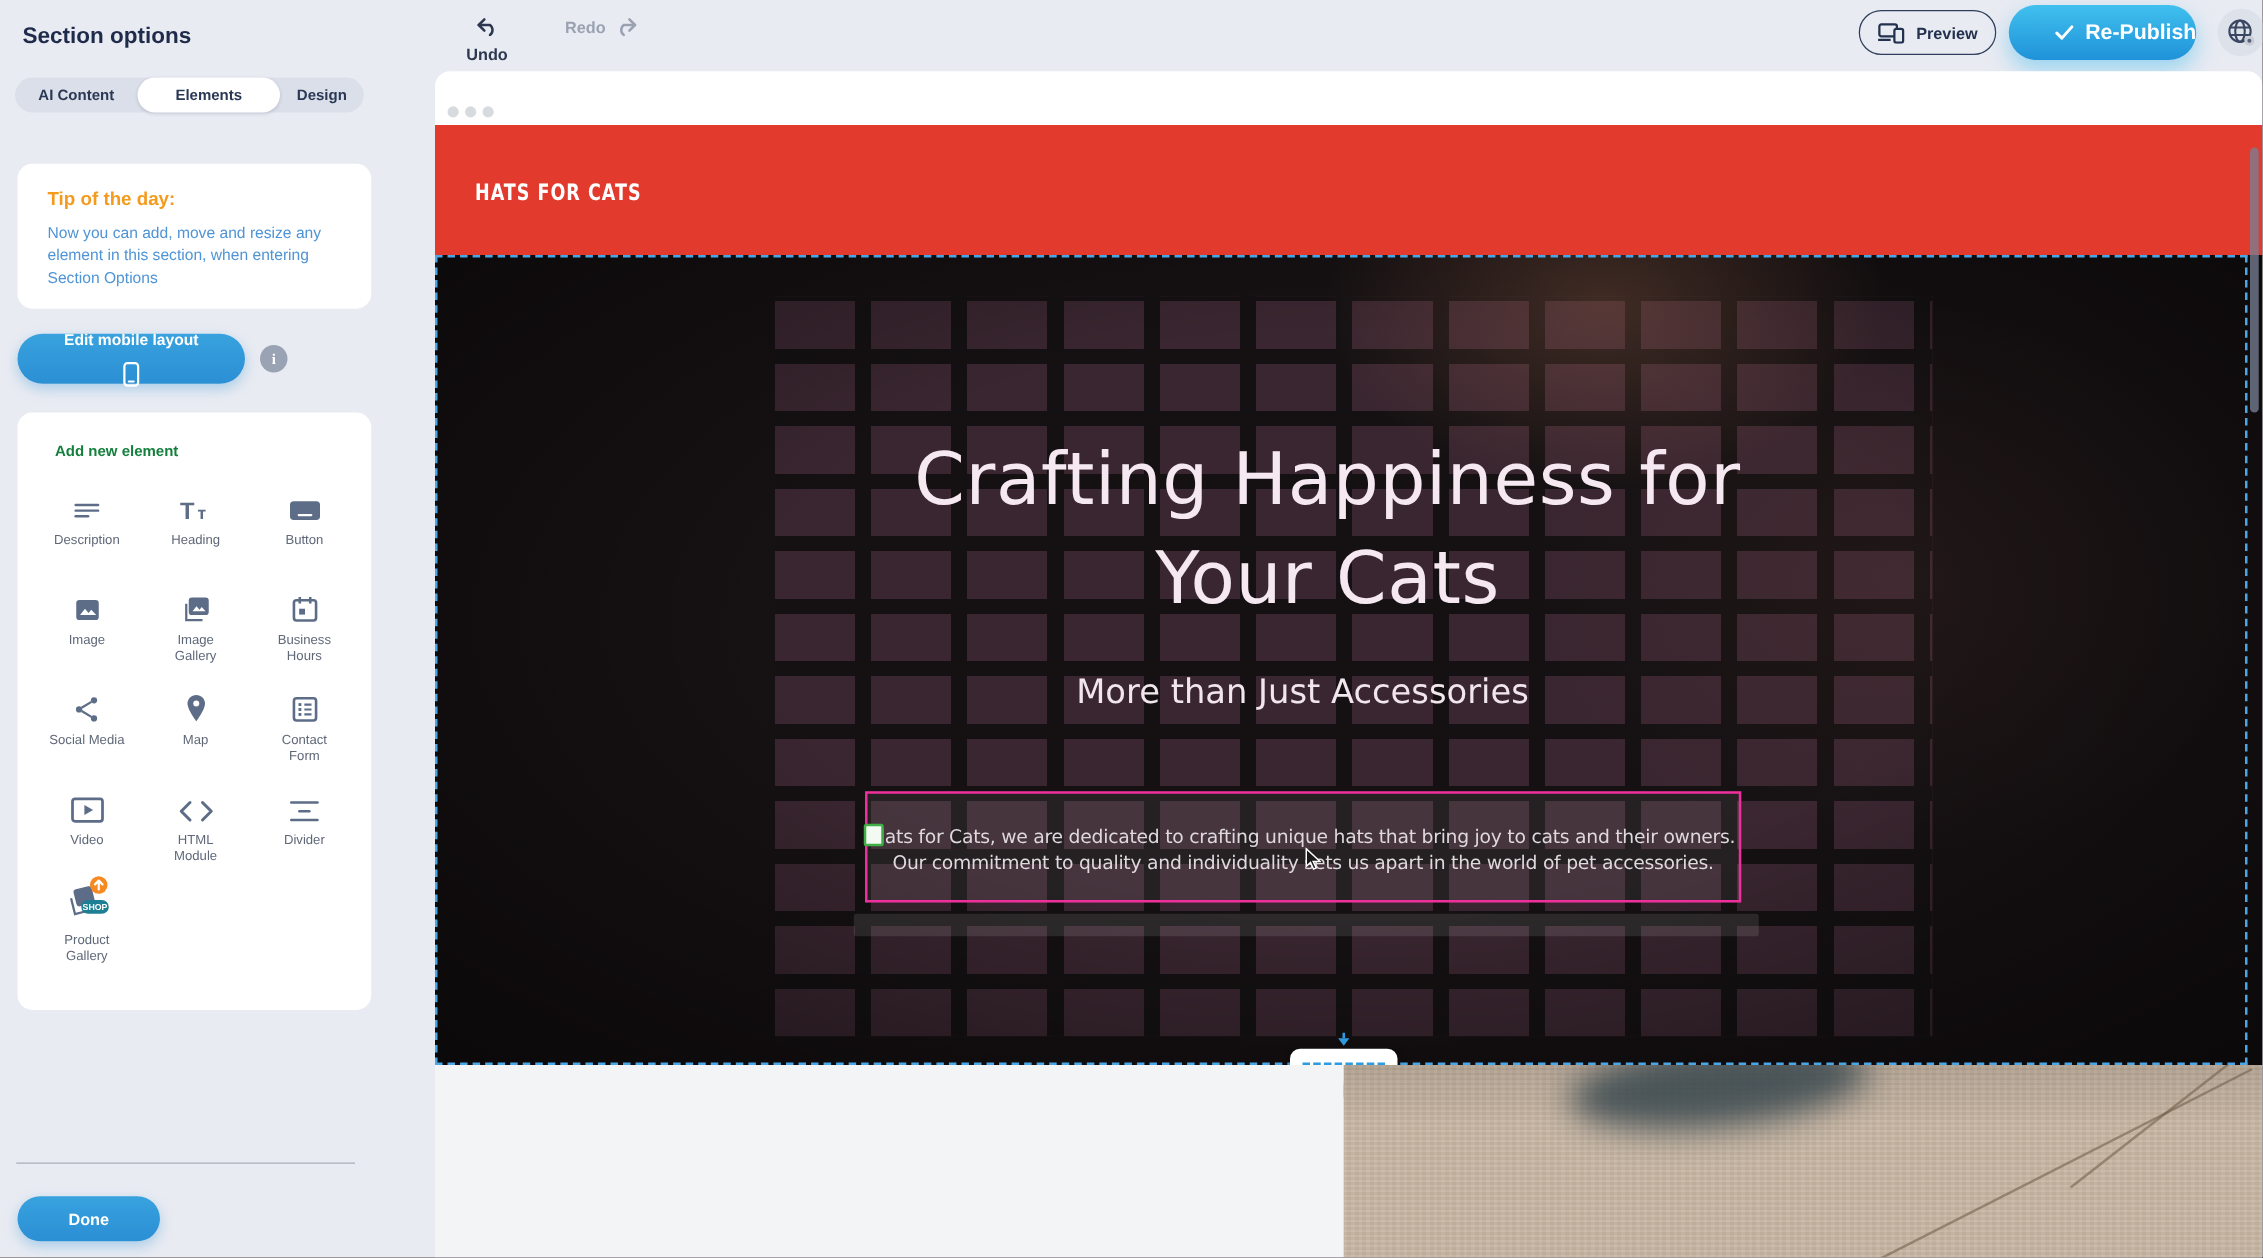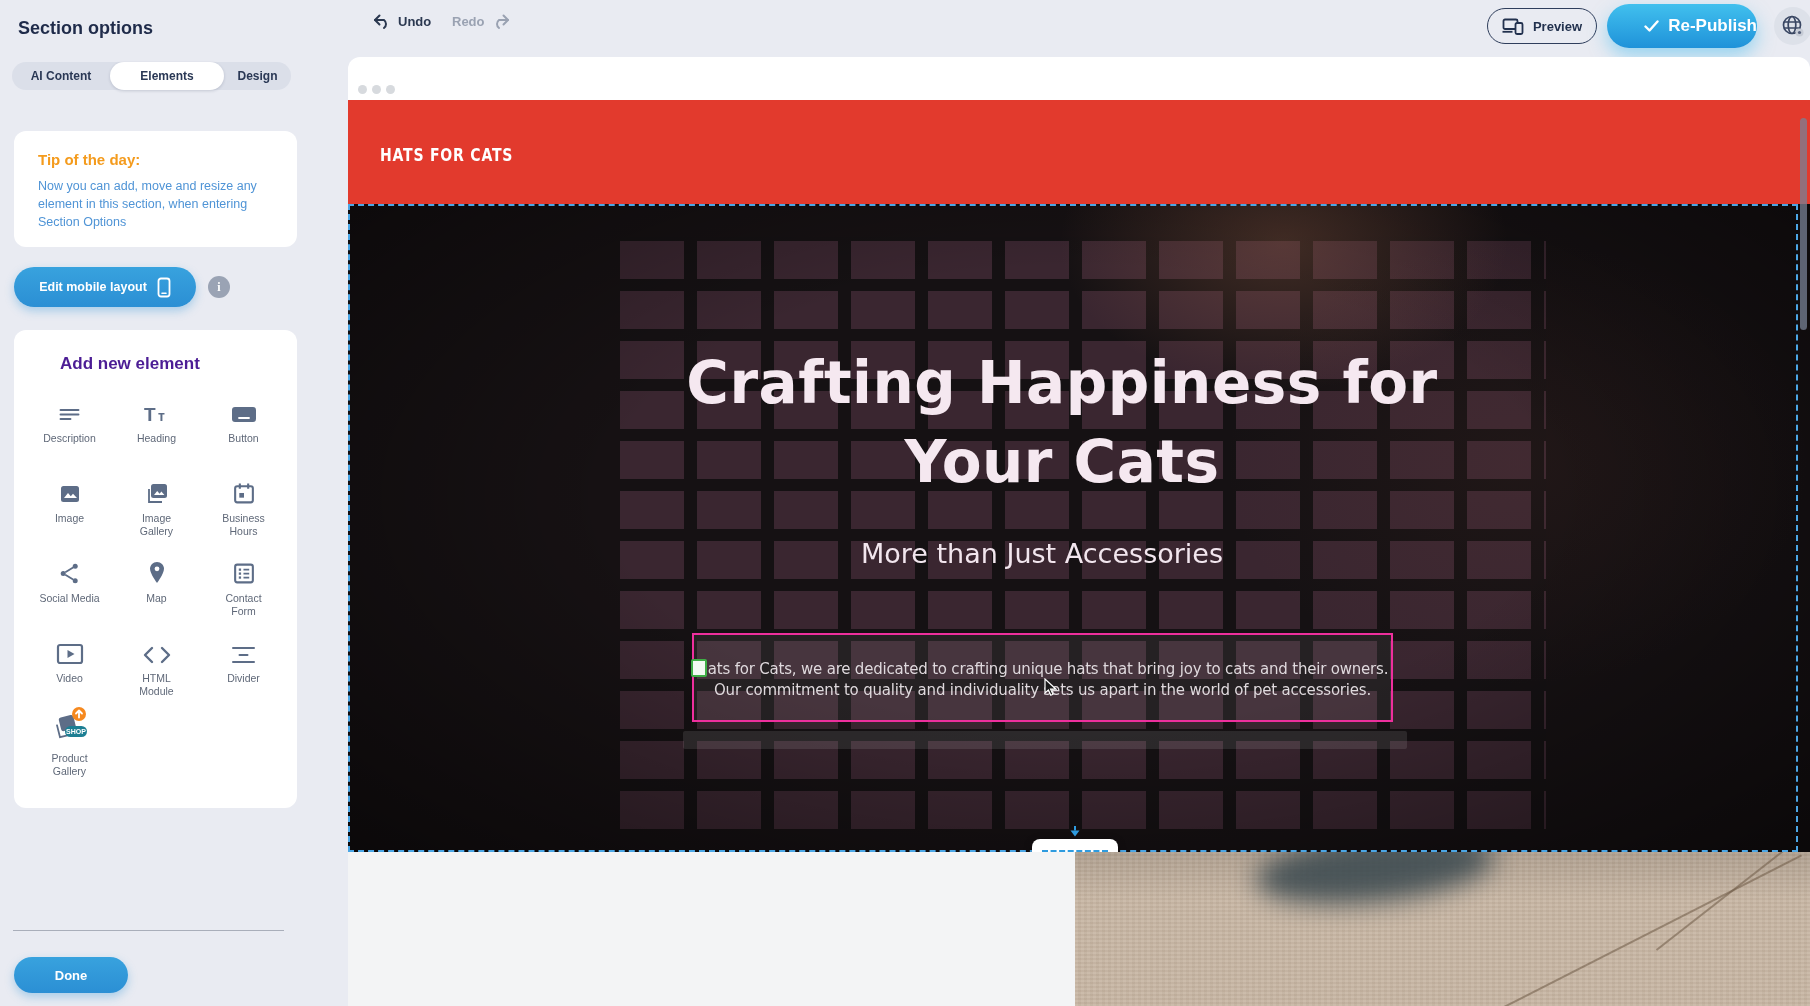--- a/index.html
+++ b/index.html
@@ -13,38 +13,38 @@
   .panel-title { position:absolute; left:18px; top:18px; font-size:18px; font-weight:bold; color:#1f2b4a; }
   .tabs { position:absolute; left:12px; top:62px; width:279px; height:28px; background:#dbdfe9; border-radius:14px; display:flex; align-items:center; }
   .tab { height:28px; font-size:12px; font-weight:bold; color:#2a3855; border-radius:14px; }
   .tab.t1 { width:98px; } .tab.t2 { width:114px; } .tab.t3 { width:67px; }
   .tab.active { background:#ffffff; box-shadow:0 1px 3px rgba(30,40,70,.18); }
   .tip-card { position:absolute; left:14px; top:131px; width:283px; height:116px; background:#fff; border-radius:12px; padding:20px 22px 0 24px; }
   .tip-title { color:#f49b1d; font-size:15px; font-weight:bold; }
   .tip-body { margin-top:9px; color:#4f94d6; font-size:12.5px; line-height:18px; width:240px; }
   .edit-mobile { position:absolute; left:14px; top:267px; width:182px; height:40px; border-radius:22px;
     background:linear-gradient(180deg,#38a2de,#2b8fd4); color:#fff; font-size:12.5px; font-weight:bold;
-    display:flex; align-items:center; justify-content:center; gap:10px; box-shadow:0 4px 10px rgba(47,150,216,.35); }
+    display:flex; align-items:center; justify-content:center; gap:10px; box-shadow:0 4px 10px rgba(47,150,216,.35);flex-direction:column; }
   .info-dot { position:absolute; left:208px; top:276px; width:22px; height:22px; border-radius:50%; background:#9aa3b4;
     color:#fff; font-size:12px; font-weight:bold; display:flex; align-items:center; justify-content:center; font-family:"Liberation Serif",serif; }
   .add-card { position:absolute; left:14px; top:330px; width:283px; height:478px; background:#fff; border-radius:12px; padding:24px 0 0 0; }
-  .add-title { margin-left:46px; font-size:17px; font-weight:bold; color:#4c1d95; }
+  .add-title { margin-left:30px; font-size:12px; font-weight:bold; color:#15803d; }
   .el-grid { display:grid; grid-template-columns:repeat(3,1fr); grid-auto-rows:80px; margin:22px 10px 0 12px; }
   .el-item { display:flex; flex-direction:column; align-items:center; }
   .el-icon { height:30px; display:flex; align-items:flex-end; justify-content:center; }
   .el-label { margin-top:6px; font-size:10.5px; line-height:13px; color:#5f6878; text-align:center; }
   .el-label.wrap { max-width:54px; }
   .sb-divider { position:absolute; left:13px; top:930px; width:271px; height:1px; background:#a9aeba; }
   .done-btn { position:absolute; left:14px; top:957px; width:114px; height:36px; border-radius:18px;
     background:linear-gradient(180deg,#38a2de,#2b8fd4); color:#fff; font-size:13px; font-weight:bold; box-shadow:0 4px 10px rgba(47,150,216,.35); }
 
   
   .topbar { position:absolute; left:0; top:0; width:1810px; height:57px; }
   .undo-btn, .redo-btn { position:absolute; top:14px; display:flex; align-items:center; gap:7px; font-size:13px; font-weight:bold; }
-  .undo-btn { left:373px; color:#2b3850; }
+  .undo-btn { left:373px; color:#2b3850;flex-direction:column; }
   .redo-btn { left:452px; color:#9aa2b2; }
   .preview-btn { position:absolute; left:1487px; top:8px; width:110px; height:36px; border-radius:18px;
     border:1.5px solid #2f3e5c; color:#22314e; font-size:13px; font-weight:bold; display:flex; align-items:center; justify-content:center; gap:9px; }
   .republish-btn { position:absolute; left:1607px; top:4px; width:150px; height:44px; border-radius:22px;
     background:linear-gradient(180deg,#41c0ee,#1f92d9); color:#fff; font-size:17px; font-weight:bold;
     display:flex; align-items:center; justify-content:flex-end; gap:9px; box-shadow:0 8px 18px rgba(70,190,240,.5); }
   .globe-btn { position:absolute; left:1774px; top:7px; width:38px; height:38px; border-radius:50%; background:#dde1e9;
     display:flex; align-items:center; justify-content:center; }
 
   
@@ -71,21 +71,21 @@
       repeating-linear-gradient(0deg, transparent 0 38px, #151113 38px 50px),
       repeating-linear-gradient(90deg, transparent 0 64px, #151113 64px 77px); }
   .hero-light { position:absolute; inset:0; pointer-events:none;
     background:
       radial-gradient(ellipse 320px 210px at 64% 6%, rgba(166,106,78,.30), transparent 70%),
       radial-gradient(ellipse 420px 320px at 80% 40%, rgba(130,75,60,.10), transparent 70%),
       radial-gradient(ellipse at 50% 45%, transparent 45%, rgba(0,0,0,.50) 100%); }
   .selection-border { position:absolute; left:0; top:0; right:12px; bottom:0; border:2px dashed #4ba6e5; pointer-events:none; }
   .hero-content { position:absolute; left:0; top:0; width:1388px; height:100%; text-align:center;
     font-family:"DejaVu Sans",sans-serif; color:#f5e8f0; }
-  .h1 { position:absolute; top:140px; width:100%; font-size:58px; font-weight:700; line-height:79px; letter-spacing:.5px;padding-left:40px; }
+  .h1 { position:absolute; top:140px; width:100%; font-size:58px; font-weight:400; line-height:79px; letter-spacing:.5px;padding-left:40px; }
   .h1-line { white-space:nowrap; }
   .subtitle { position:absolute; top:334px; width:100%; font-size:27px; color:#f2e6ee; }
   .desc-box { position:absolute; left:344px; top:429px; width:701px; height:89px; border:2px solid #ee2f9d;
     background:rgba(255,255,255,.07); text-align:center; padding-top:24px; }
   .desc-line { white-space:nowrap; font-family:"DejaVu Sans",sans-serif; font-size:15px; line-height:21px; color:#dfd9dd; letter-spacing:-.2px; }
   .drag-handle-green { position:absolute; left:-3px; top:24px; width:16px; height:18px; background:#f2faf2;
     border:2px solid #3fae46; border-radius:2px; }
   .ghost-bar { position:absolute; left:335px; top:527px; width:724px; height:18px; background:rgba(255,255,255,.10); border-radius:2px; }
   .cursor { position:absolute; left:696px; top:474px; }
 

